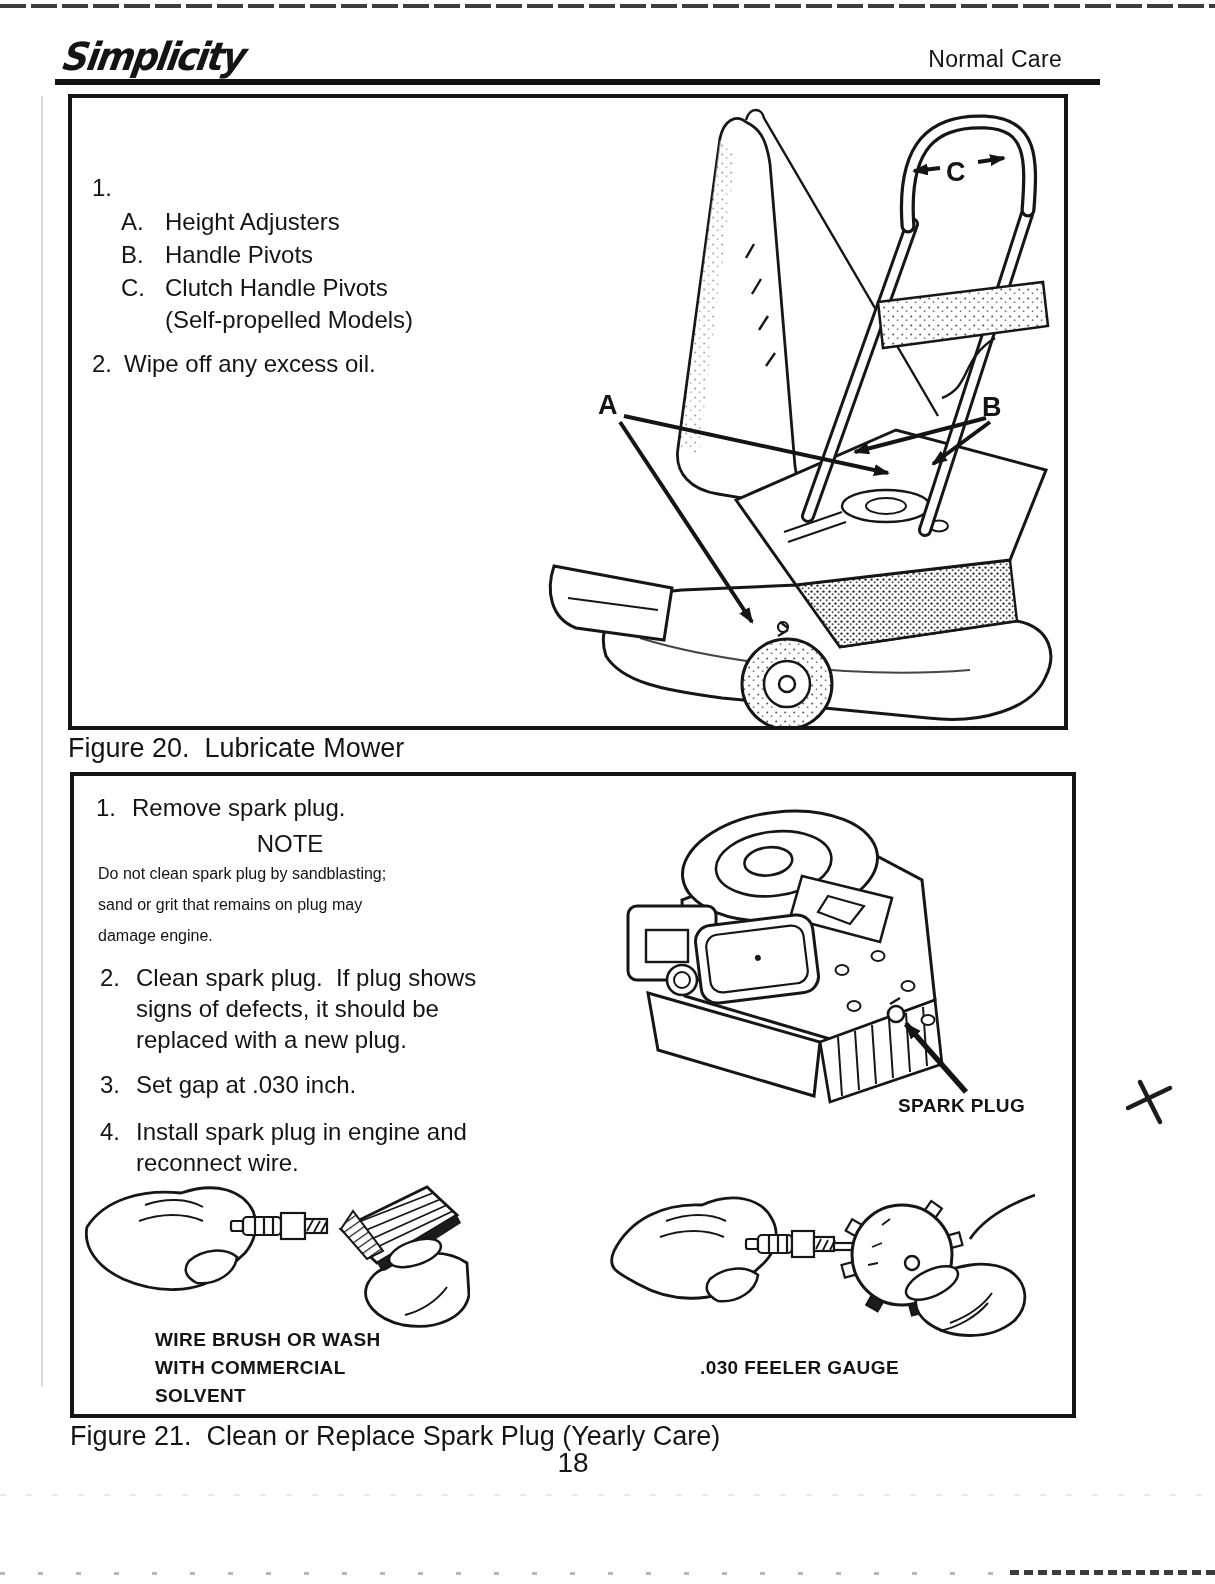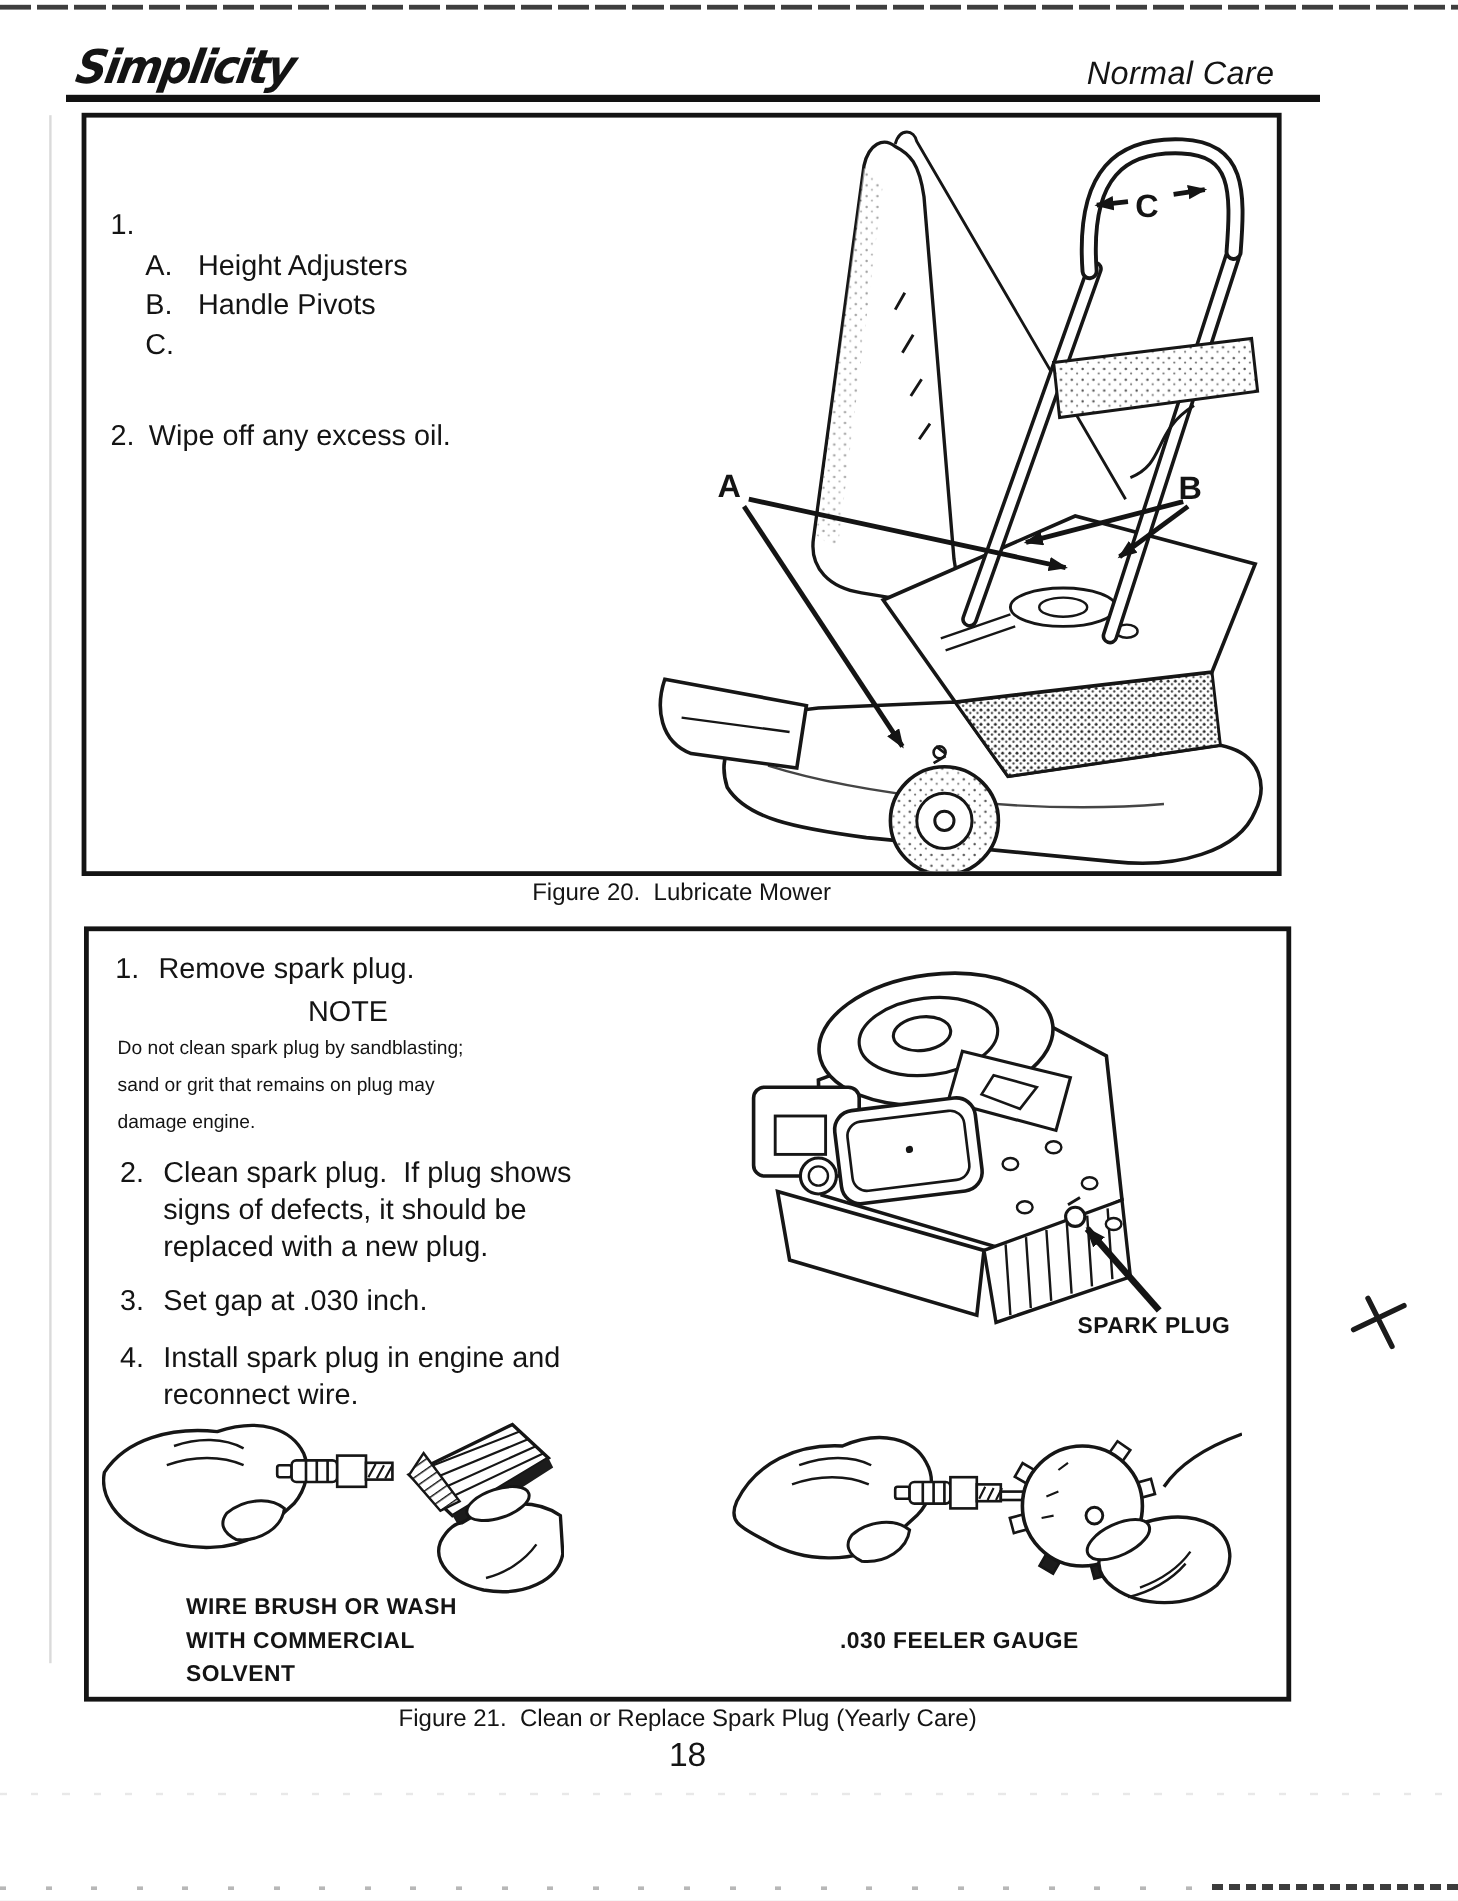--- a/index.html
+++ b/index.html
@@ -12,37 +12,37 @@
   .abs { position:absolute; }
 
   
   .logo {
     font-family:"DejaVu Sans", sans-serif;
     font-weight:bold; font-style:italic;
     font-size:36px; letter-spacing:-2px;
     transform:skewX(-10deg) scaleY(1.08);
     transform-origin:left bottom;
   }
-  .section-title { font-style:italic; font-size:27px; letter-spacing:.3px; }
+  .section-title { font-size:23px; letter-spacing:.3px; }
   .rule { position:absolute; background:#121212; }
 
   
   .fig-box { position:absolute; border:4px solid #141414; background:#fff; box-sizing:border-box; }
 
   
   .step { display:flex; font-size:24px; line-height:31px; }
   .step .num { flex:0 0 32px; }
   .items { display:flex; flex-direction:column; gap:1px; font-size:24px; line-height:32px; }
   .item { display:flex; }
   .item .letter { flex:0 0 44px; }
   .pre { white-space:pre-wrap; }
   .note-title { font-size:24px; text-align:center; }
   .note-body { font-size:16px; line-height:31px; white-space:pre-wrap; }
   .steps-col { display:flex; flex-direction:column; }
-  .caption { position:absolute; text-align:center; font-size:20px; white-space:pre-wrap; }
+  .caption { position:absolute; font-size:27px; white-space:pre-wrap; }
   .blabel { position:absolute; font-weight:bold; font-size:19px; line-height:28px; letter-spacing:.4px; white-space:pre-wrap; }
   .page-num { position:absolute; font-size:28px; text-align:center; }
 
   
   svg.illu { position:absolute; }
   svg.illu text { font-family:"Liberation Sans", sans-serif; font-weight:bold; fill:#141414; }
 
   
   .dash-line { position:absolute; }
 </style>
@@ -69,20 +69,22 @@
       <div class="item">
         <span class="letter">A.</span>
         <span class="pre">Height Adjusters</span>
       </div>
       <div class="item">
         <span class="letter">B.</span>
         <span class="pre">Handle Pivots</span>
       </div>
       <div class="item">
         <span class="letter">C.</span>
+        <span class="pre">Clutch Handle Pivots
+(Self-propelled Models)</span>
       </div>
     </div>
 
     <div class="abs step" style="left:20px; top:250px; width:430px;">
       <span class="num">2.</span>
       <span class="pre">Wipe off any excess oil.</span>
     </div>
   </div>
 
   <svg class="illu" style="left:540px; top:98px;" width="525" height="628" viewBox="0 0 525 628">

